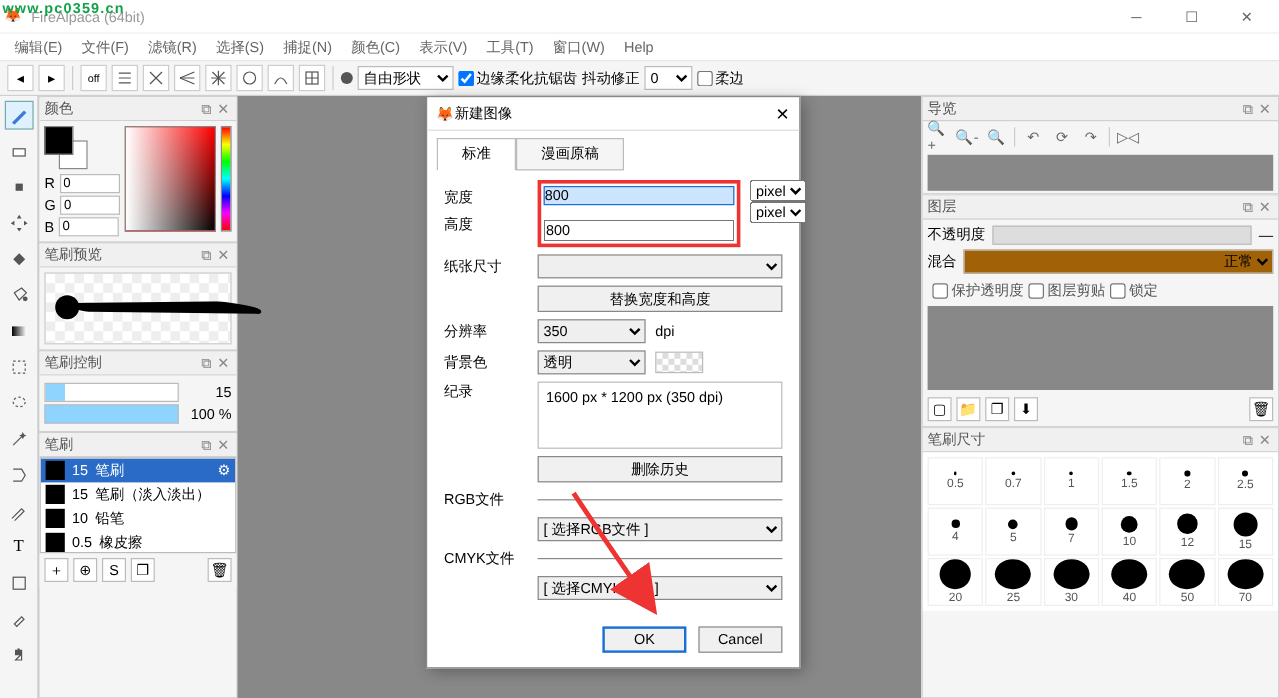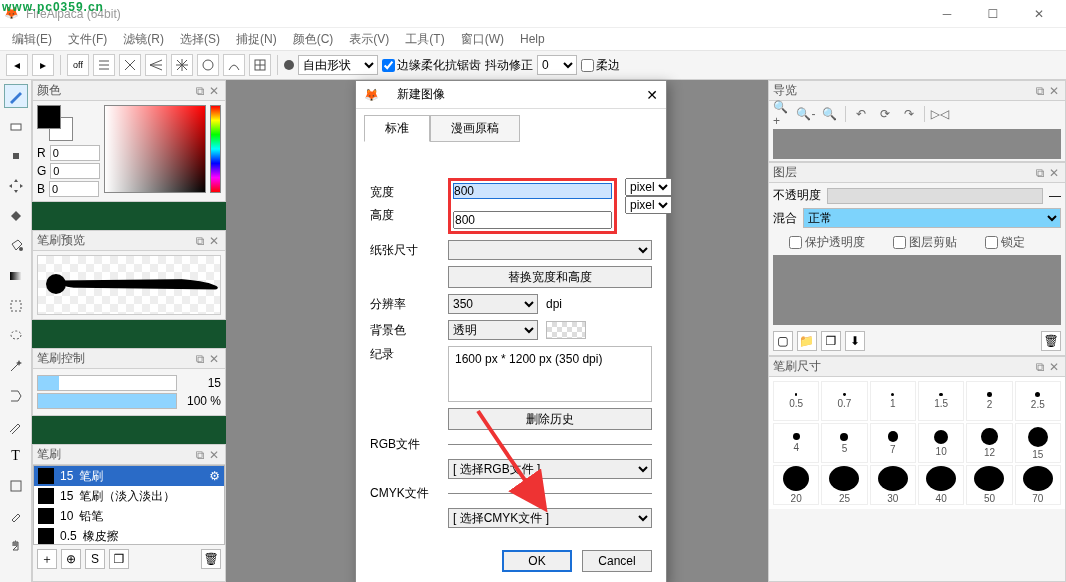--- a/index.html
+++ b/index.html
@@ -24,21 +24,21 @@
 .toolbar .tb-sep { width:1px; height:20px; background:#ccc; margin:0 2px;}
 .toolbar select, .toolbar input[type=text] { height: 20px; border:1px solid #bbb; font-size:12px; background:#fff;}
 .toolbar label { display:flex; align-items:center; gap:2px; }
 
 .main { display: flex; height: calc(582px - 28px - 22px - 30px); }
 
 .left-tools { width: 32px; background: #f5f5f5; border-right: 1px solid #d0d0d0; display: flex; flex-direction: column; align-items: center; padding-top: 4px; gap: 6px; }
 .left-tools .tool { width: 24px; height: 24px; display: flex; align-items: center; justify-content: center; border: 1px solid transparent; }
 .left-tools .tool.active { border: 1px solid #7aa; background:#dff0ff; }
 
-.left-panels { width: 194px; background: #14532d; display:flex; flex-direction:column;gap:28px; }
+.left-panels { width: 166px; background: #14532d; display:flex; flex-direction:column; }
 .panel { border: 1px solid #d0d0d0; margin: 0; background:#f5f5f5;}
 .panel-head { height: 20px; background:#f0f0f0; display:flex; align-items:center; padding:0 4px; font-size:12px; color:#555; border-bottom:1px solid #d0d0d0;}
 .panel-head .spacer{flex:1;}
 .panel-head .ph-btn{width:14px;height:14px;display:flex;align-items:center;justify-content:center;color:#888;}
 .panel-body { padding: 4px; background:#f5f5f5;}
 
 .color-picker { display:flex; gap:4px;}
 .swatch-stack{width:36px;height:36px;position:relative;}
 .swatch-stack .fg{position:absolute;width:24px;height:24px;background:#000;border:1px solid #888;top:0;left:0;}
 .swatch-stack .bg{position:absolute;width:24px;height:24px;background:#fff;border:1px solid #888;bottom:0;right:0;}
@@ -71,22 +71,22 @@
 
 .right-panels{width:298px;background:#f5f5f5;display:flex;flex-direction:column;}
 
 .nav-icons{display:flex;gap:6px;padding:4px;align-items:center;}
 .nav-icons .ico{width:18px;height:18px;display:flex;align-items:center;justify-content:center;color:#666;}
 .nav-preview{height:30px;background:#888;margin:2px 4px;}
 
 .layer-opts{padding:4px;display:flex;flex-direction:column;gap:4px;}
 .layer-opts .row{display:flex;align-items:center;gap:6px;}
 .layer-opts .opacity-bar{flex:1;height:16px;border:1px solid #bbb;background:#ddd;}
-.layer-opts select{flex:1;height:20px;border:1px solid #bbb;background:#7dd3fc;}
-.layer-checks{display:flex;gap:28px;padding:2px 20px;}
+.layer-opts select{flex:1;height:20px;border:1px solid #bbb;background:#a16207;text-align:right;}
+.layer-checks{display:flex;gap:4px;padding:2px 8px;}
 .layer-checks label{display:flex;align-items:center;gap:3px;color:#555;}
 .layer-area{height:70px;background:#888;margin:2px 4px;}
 .layer-foot{display:flex;gap:4px;padding:4px;}
 .layer-foot .btn{width:20px;height:20px;border:1px solid #bbb;background:#fff;display:flex;align-items:center;justify-content:center;}
 
 .brush-sizes{display:grid;grid-template-columns:repeat(6,1fr);gap:2px;padding:4px;background:#fff;}
 .brush-sizes .cell{height:40px;border:1px solid #eee;display:flex;flex-direction:column;align-items:center;justify-content:center;gap:2px;}
 .brush-sizes .dot{background:#000;border-radius:50%;}
 .brush-sizes .lbl{font-size:10px;color:#555;}
 
@@ -561,29 +561,29 @@
             <div class="lbl">70</div>
           </div>
         </div>
     </div>
   </div>
 </div>
 
 <div class="dialog">
   <div class="dlg-title">
     <span>🦊</span>
-    <span style="margin-left:18px;">新建图像</span>
+    <span style="margin-left:0;">新建图像</span>
     <span class="x">✕</span>
   </div>
   <div class="tabs">
     <div class="tab active">标准</div>
     <div class="tab">漫画原稿</div>
   </div>
   <div class="dlg-body">
-    <div style="display:flex;align-items:flex-start;gap:8px;margin-top:28px;">
+    <div style="display:flex;align-items:flex-start;gap:8px;">
       <div>
         <div class="dlg-row">
             <span class="lbl">宽度</span>
           </div>
         <div class="dlg-row">
             <span class="lbl">高度</span>
           </div>
       </div>
       <div class="highlight-group">
         <input type="text" style="background: rgb(205, 228, 255); border: 1px solid rgb(26, 111, 214);" value="800">

